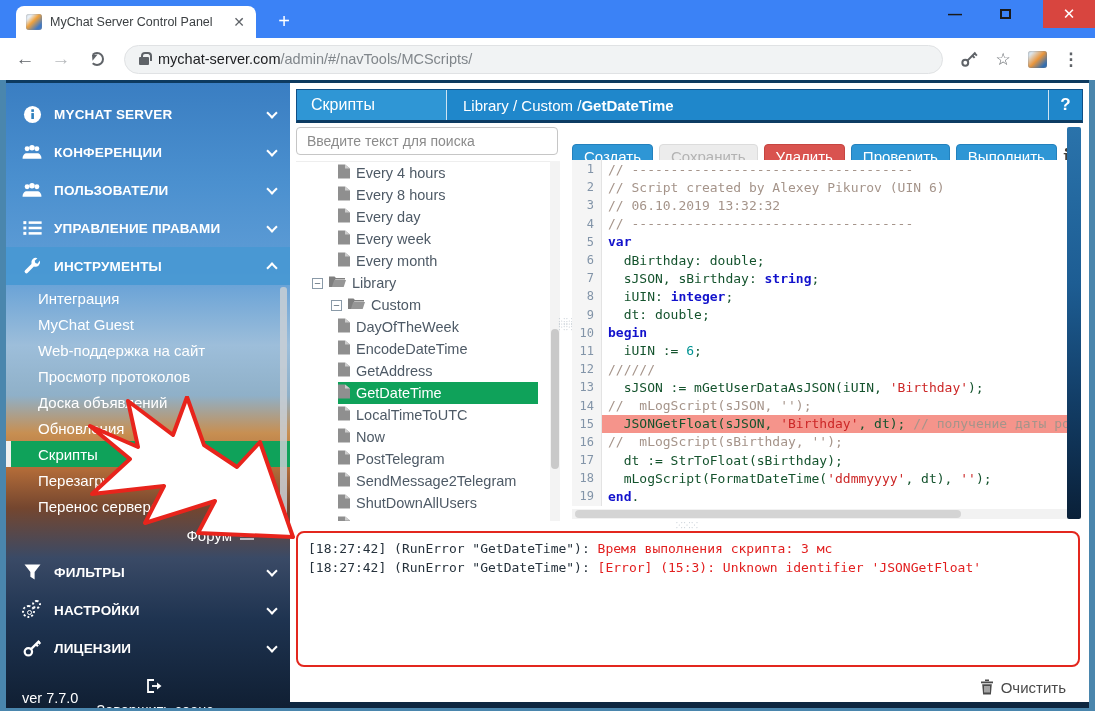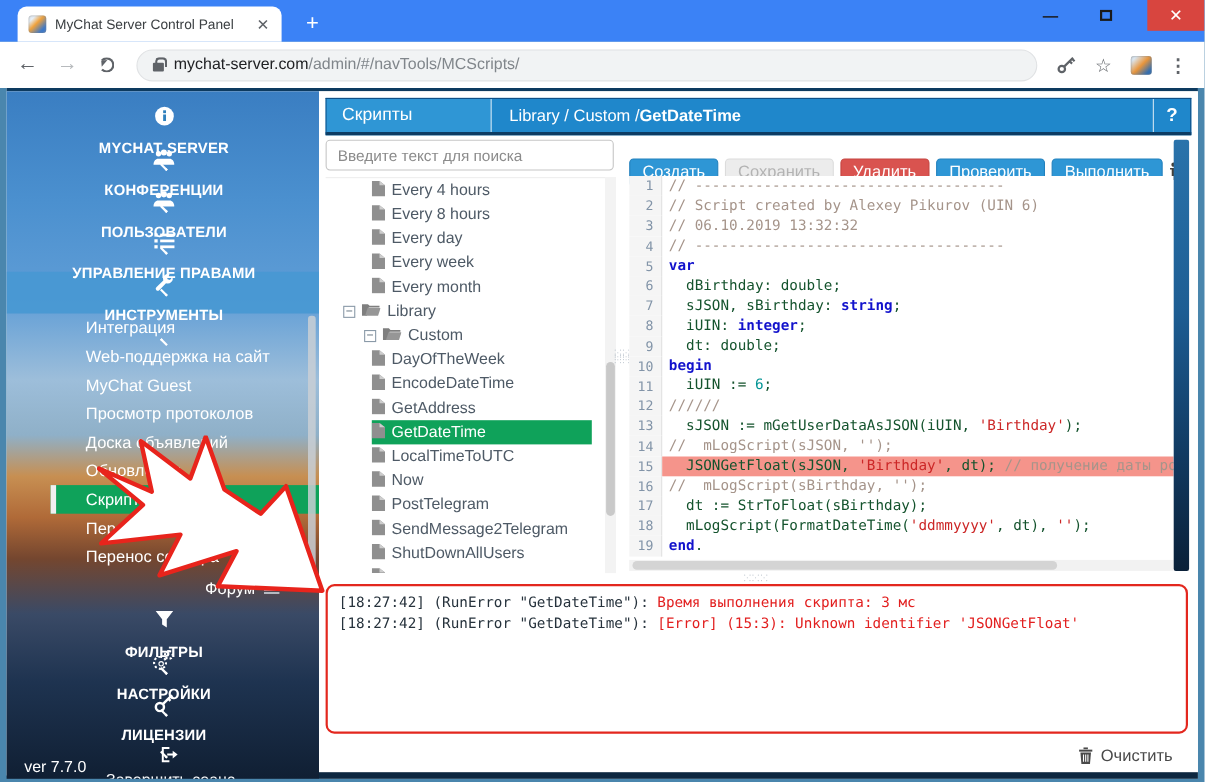--- a/index.html
+++ b/index.html
@@ -32,27 +32,27 @@
   .tbico { width:28px; height:28px; display:flex; align-items:center; justify-content:center; color:#5f6368; font-size:17px; }
   .ext-cube { width:19px; height:17px; border-radius:3px; background:linear-gradient(135deg,#dce8f2 15%,#e8953c 50%,#2f6eb4 85%); box-shadow:inset 0 0 2px #777; }
 
   
   .content { position:absolute; left:6px; top:80px; width:1083px; height:625px; border-top:3px solid #0d3a5f; background:#fff; }
 
   
   .sidebar { position:absolute; left:0; top:0; width:284px; height:625px; overflow:hidden; color:#fff;
     background:linear-gradient(180deg,#3a7ec2 0%, #4b90cf 16%, #5f9dd6 30%, #9dbeda 42%, #8fb0c8 50%, #c78f52 56%, #b06a38 62%, #74462f 68%, #3a4a66 76%, #1e3350 86%, #101f33 100%); }
   .side-top { padding-top:12px; }
-  .snav { height:38px; display:flex; align-items:center; padding:0 14px 0 16px; gap:12px; cursor:pointer;flex-direction:column; }
+  .snav { height:38px; display:flex; align-items:center; padding:0 14px 0 16px; gap:12px; cursor:pointer; }
   .snav.active { background:rgba(72,152,210,.92); }
   .snav-label { font-size:13.5px; font-weight:bold; letter-spacing:.2px; flex:1; white-space:nowrap; }
   .chev { width:8px; height:8px; border-right:2px solid #fff; border-bottom:2px solid #fff; transform:rotate(45deg); margin-top:-3px; }
   .chev.up { transform:rotate(-135deg); margin-top:4px; }
   .sico { width:20px; height:20px; display:flex; align-items:center; justify-content:center; flex:none; }
-  .submenu { position:relative;margin-left:40px; }
+  .submenu { position:relative; }
   .subitem { height:26px; display:flex; align-items:center; padding-left:32px; font-size:15px; color:#fff; cursor:pointer; white-space:nowrap; }
   .subitem.selected { background:#0fa25a; border-left:5px solid #f0f0f0; padding-left:27px; }
   .side-scroll { position:absolute; right:3px; top:2px; width:7px; height:240px; background:#c9cfd5; border-radius:3px; opacity:.85; }
   .forum { height:24px; display:flex; align-items:center; justify-content:flex-end; padding-right:36px; gap:8px; font-size:15px; margin-top:4px; }
   .forum-ic { width:14px; height:10px; background:linear-gradient(#cfd6dc 30%,transparent 30%,transparent 45%,#cfd6dc 45%,#cfd6dc 70%,transparent 70%,transparent 85%,#cfd6dc 85%); opacity:.8; }
   .side-bottom { margin-top:6px; }
   .side-bottom .snav { height:38px; }
   .side-footer { display:flex; align-items:center; gap:18px; padding:0 0 0 16px; margin-top:14px; height:34px; font-size:14.5px; }
   .logout { display:flex; align-items:center; gap:8px; cursor:pointer;flex-direction:column; }
 
@@ -222,24 +222,24 @@
           <span class="snav-label">ИНСТРУМЕНТЫ</span>
           <span class="chev up"></span>
         </div>
       </div>
     <div class="submenu">
       <div id="side-sub">
           <div class="subitem">
             <span>Интеграция</span>
           </div>
           <div class="subitem">
+            <span>MyChat Guest</span>
+          </div>
+          <div class="subitem">
             <span>Web-поддержка на сайт</span>
-          </div>
-          <div class="subitem">
-            <span>MyChat Guest</span>
           </div>
           <div class="subitem">
             <span>Просмотр протоколов</span>
           </div>
           <div class="subitem">
             <span>Доска объявлений</span>
           </div>
           <div class="subitem">
             <span>Обновления</span>
           </div>

